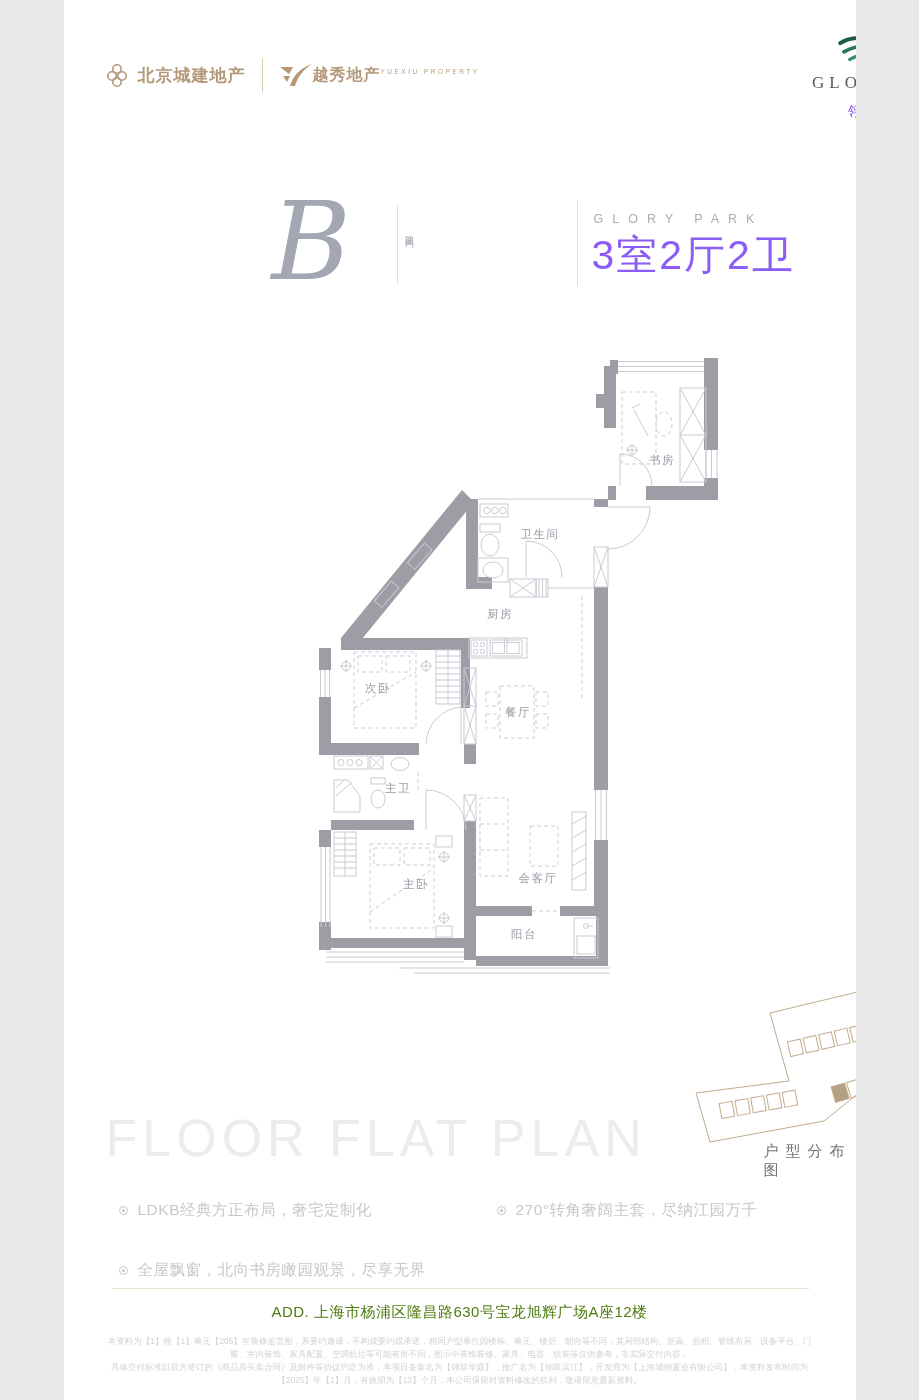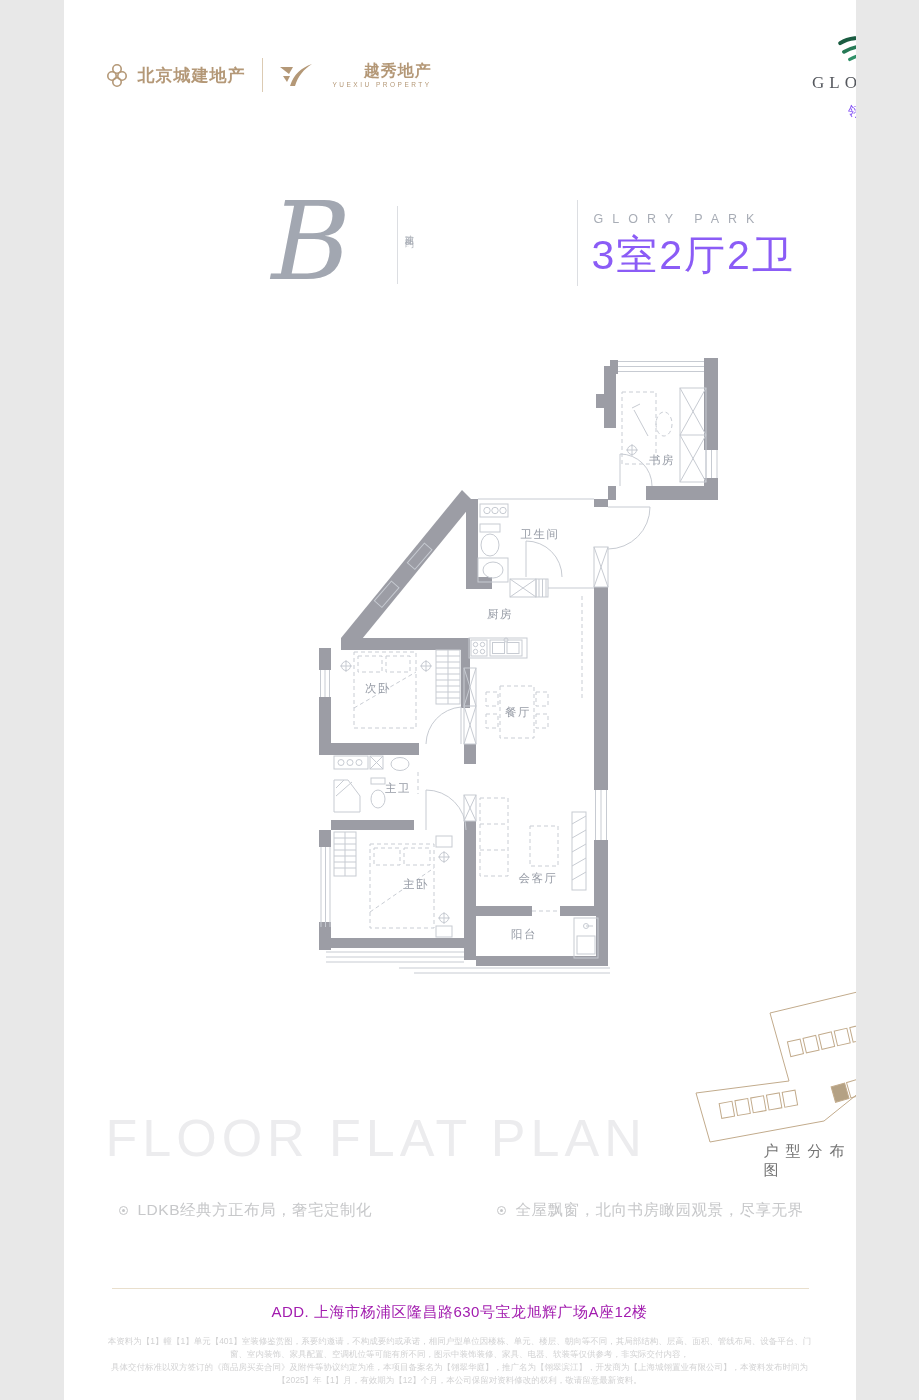--- a/index.html
+++ b/index.html
@@ -3,21 +3,21 @@
 <meta charset="utf-8">
 <style>
   html,body{margin:0;padding:0;background:#e8e8e8;}
   .page{position:relative;width:792px;height:1400px;background:#ffffff;overflow:hidden;
         font-family:"Liberation Sans","DejaVu Sans",sans-serif;margin:0 auto;}
 
   
   .brand-left{position:absolute;left:40px;top:58px;display:flex;align-items:center;color:#b49877;}
   .brand-left .cn1{font-size:17px;font-weight:bold;letter-spacing:1px;margin-left:8px;}
   .brand-divider{width:1px;height:34px;background:#dccbb3;margin:0 16px;}
-  .yx-stack{display:flex;flex-direction:column;line-height:1.1;margin-left:20px;align-items:flex-end;}
+  .yx-stack{display:flex;flex-direction:row;line-height:1.1;margin-left:0;}
   .yx-stack .cn2{font-size:16px;font-weight:bold;letter-spacing:1px;}
   .yx-stack .en2{font-size:6.5px;letter-spacing:2.5px;margin-top:2px;}
 
   .brand-right{position:absolute;left:748px;top:24px;width:156px;display:flex;flex-direction:column;align-items:center;}
   .brand-right .en{font-size:17px;letter-spacing:5px;color:#55585e;margin-top:3px;font-family:"Liberation Serif","DejaVu Serif",serif;}
   .logo-flourish{width:66px;height:0;border-top:1px dotted #c3c6cb;margin:5px 0 4px 0;}
   .brand-right .cn{font-size:14px;letter-spacing:9px;color:#8b5cf6;text-indent:9px;}
 
   
   .unit-letter{position:absolute;left:208px;top:188px;font-family:"DejaVu Serif","Liberation Serif",serif;
@@ -49,21 +49,21 @@
 
   
   .features{position:absolute;left:55px;top:1200px;right:40px;display:grid;
             grid-template-columns:378px auto;row-gap:39px;}
   .feature{display:flex;align-items:center;gap:10px;font-size:15.5px;color:#c7c8ca;letter-spacing:0.5px;}
   .bullet{width:7px;height:7px;border:1px solid #c5c6c8;border-radius:50%;position:relative;flex:0 0 auto;}
   .bullet::after{content:'';position:absolute;left:2px;top:2px;width:3px;height:3px;background:#c5c6c8;border-radius:50%;}
 
   
   .rule{position:absolute;left:48px;right:47px;top:1288px;height:1px;background:#e9dfcd;}
-  .address{position:absolute;left:0;right:0;top:1303px;text-align:center;font-size:15px;color:#a21caf;letter-spacing:0.5px;}
+  .address{position:absolute;left:0;right:0;top:1303px;text-align:center;font-size:15px;color:#4d7c0f;letter-spacing:0.5px;}
   .disclaimer{position:absolute;left:38px;right:38px;top:1335px;text-align:center;font-size:8.5px;
               color:#d2d2d3;line-height:13px;}
 </style>
 </head>
 <body>
 
 <div class="page">
 
   <div class="brand-left">
     <svg width="26" height="26" viewBox="0 0 26 26">
@@ -305,24 +305,28 @@
 
   <div class="watermark">FLOOR FLAT PLAN</div>
 
   <div class="features">
     <div class="feature">
       <span class="bullet"></span>
       <span>LDKB经典方正布局，奢宅定制化</span>
     </div>
     <div class="feature">
       <span class="bullet"></span>
+      <span>270°转角奢阔主套，尽纳江园万千</span>
+    </div>
+    <div class="feature">
+      <span class="bullet"></span>
       <span>全屋飘窗，北向书房瞰园观景，尽享无界</span>
     </div>
   </div>
 
   <div class="rule"></div>
   <div class="address">ADD. 上海市杨浦区隆昌路630号宝龙旭辉广场A座12楼</div>
   <div class="disclaimer">
-    <div>本资料为【1】幢【1】单元【401】室装修鉴赏图，系要约邀请，不构成要约或承诺，相同户型单位因楼栋、单元、楼层、朝向等不同，其局部结构、层高、面积、管线布局、设备平台、门窗、室内装饰、家具配置、空调机位等可能有所不同，图示中装饰装修、家具、电器、软装等仅供参考，非实际交付内容，</div>
+    <div>本资料为【1】幢【1】单元【205】室装修鉴赏图，系要约邀请，不构成要约或承诺，相同户型单位因楼栋、单元、楼层、朝向等不同，其局部结构、层高、面积、管线布局、设备平台、门窗、室内装饰、家具配置、空调机位等可能有所不同，图示中装饰装修、家具、电器、软装等仅供参考，非实际交付内容，</div>
     <div>具体交付标准以双方签订的《商品房买卖合同》及附件等协议约定为准，本项目备案名为【翎翠华庭】，推广名为【翎翠滨江】，开发商为【上海城翎置业有限公司】，本资料发布时间为【2025】年【1】月，有效期为【12】个月，本公司保留对资料修改的权利，敬请留意最新资料。</div>
   </div>
 
 </div>
 
 </body></html>

